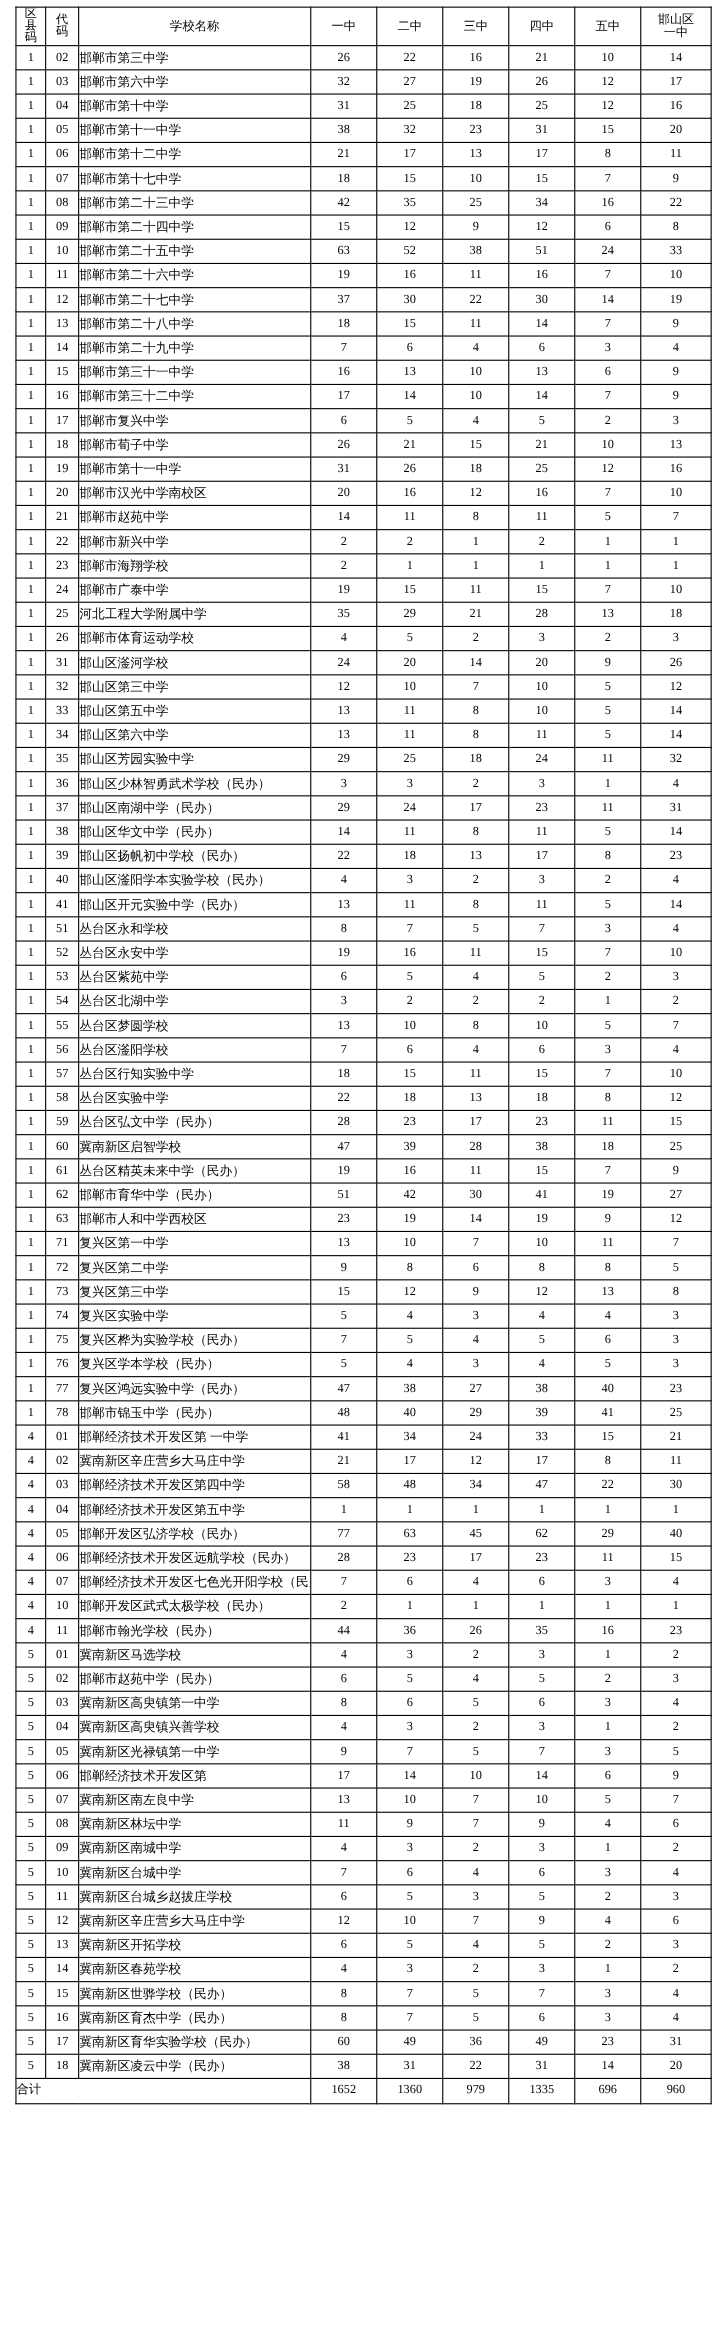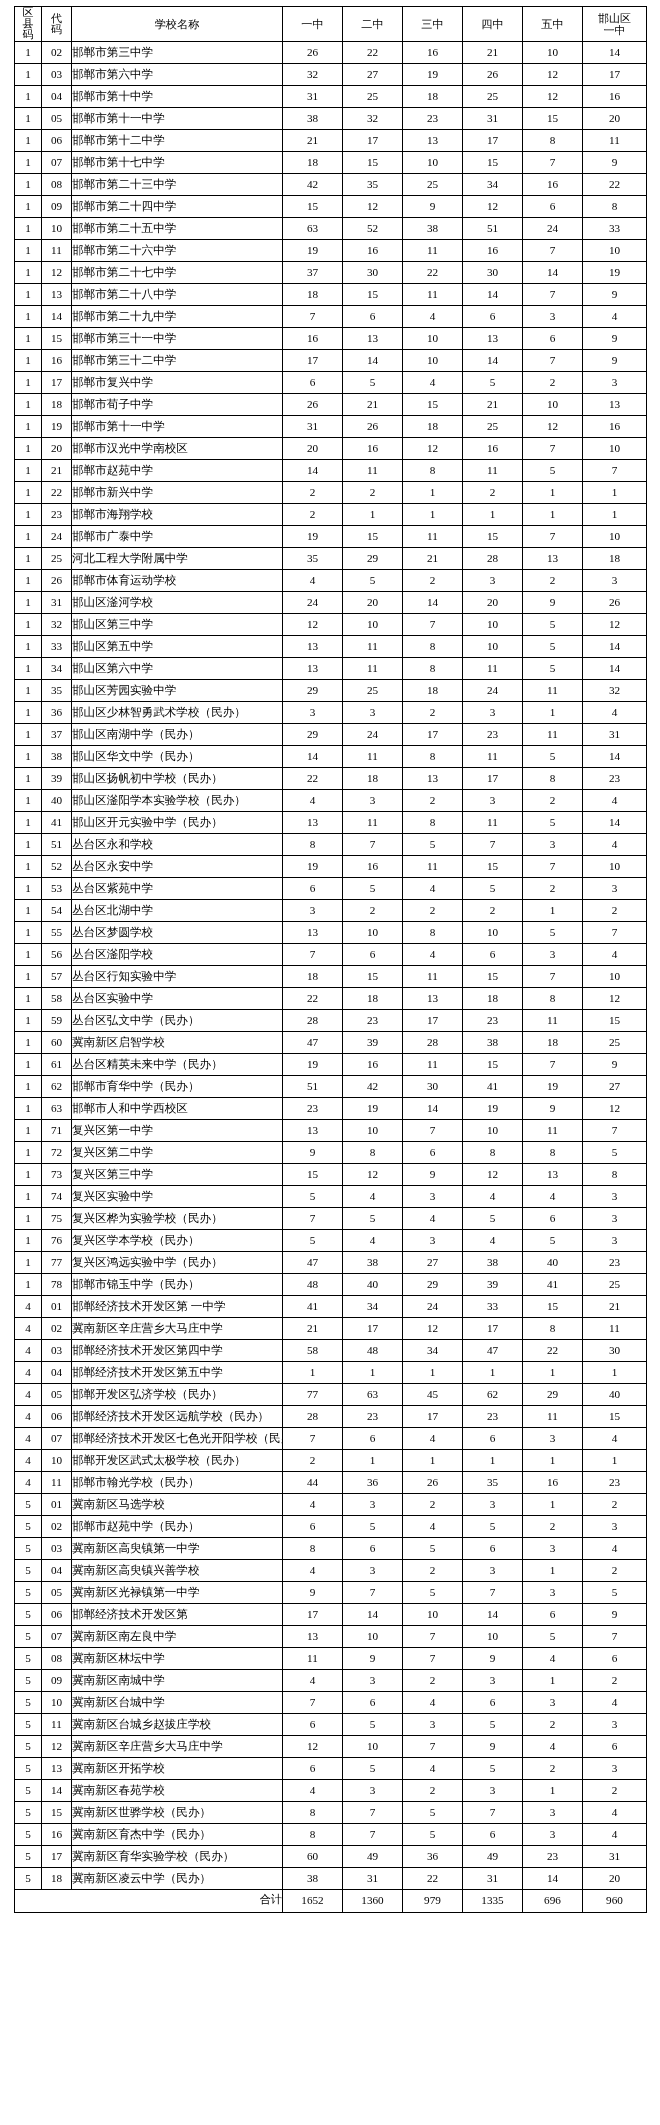--- a/index.html
+++ b/index.html
@@ -60,22 +60,21 @@
   }
   td.name {
     text-align: left;
     padding-left: 4px;
     font-size: 11.6px;
   }
   td.num {
     text-align: center;
   }
   tr.total td.total-label {
-    text-align: right;
-    font-family: Liberation Mono, monospace;
+    text-align: left;
   }
   tr.total td {
     height: 22px;
   }
 </style>
 </head>
 <body>
 
 <div id="sheet">
   <table class="grid">

